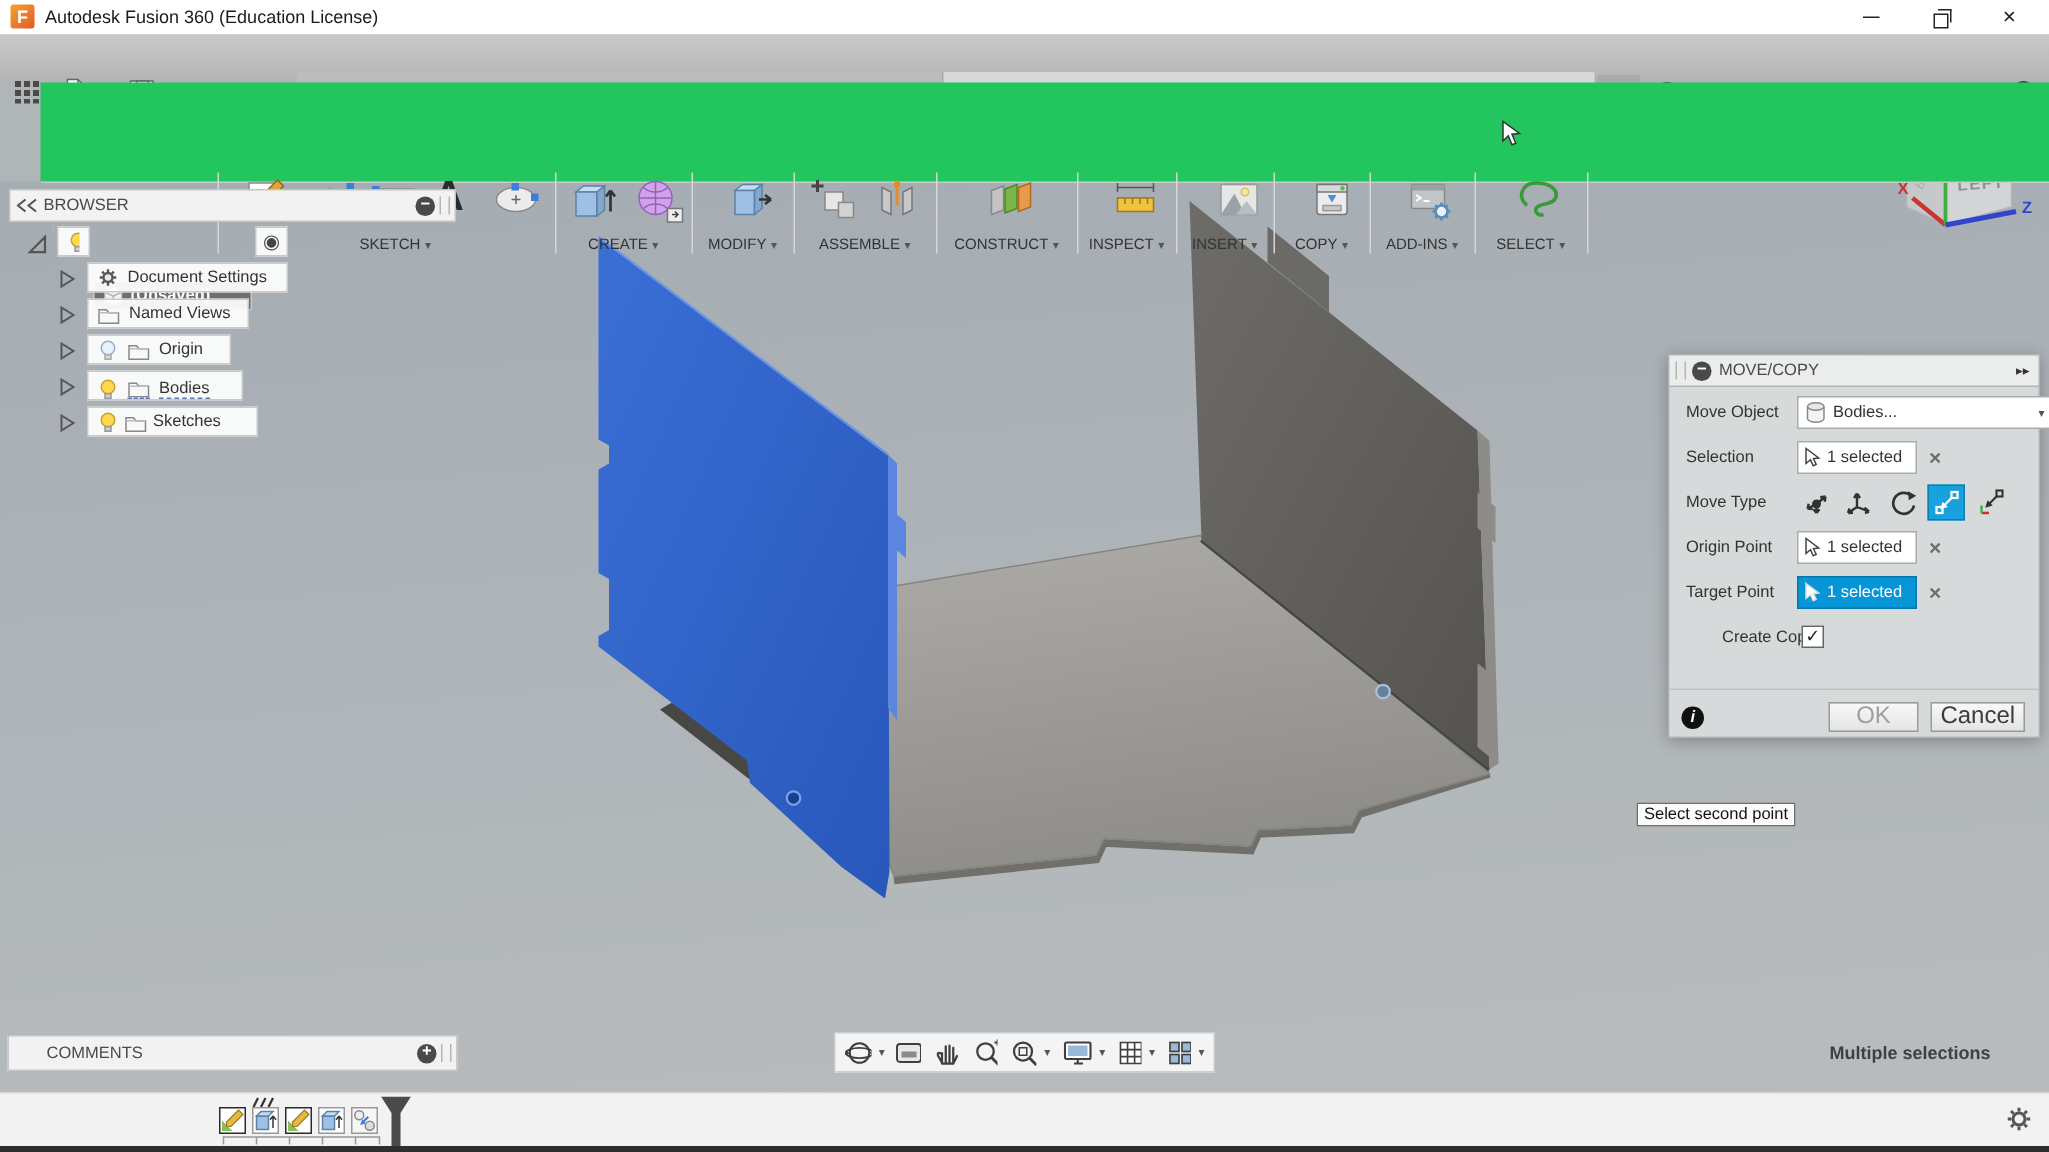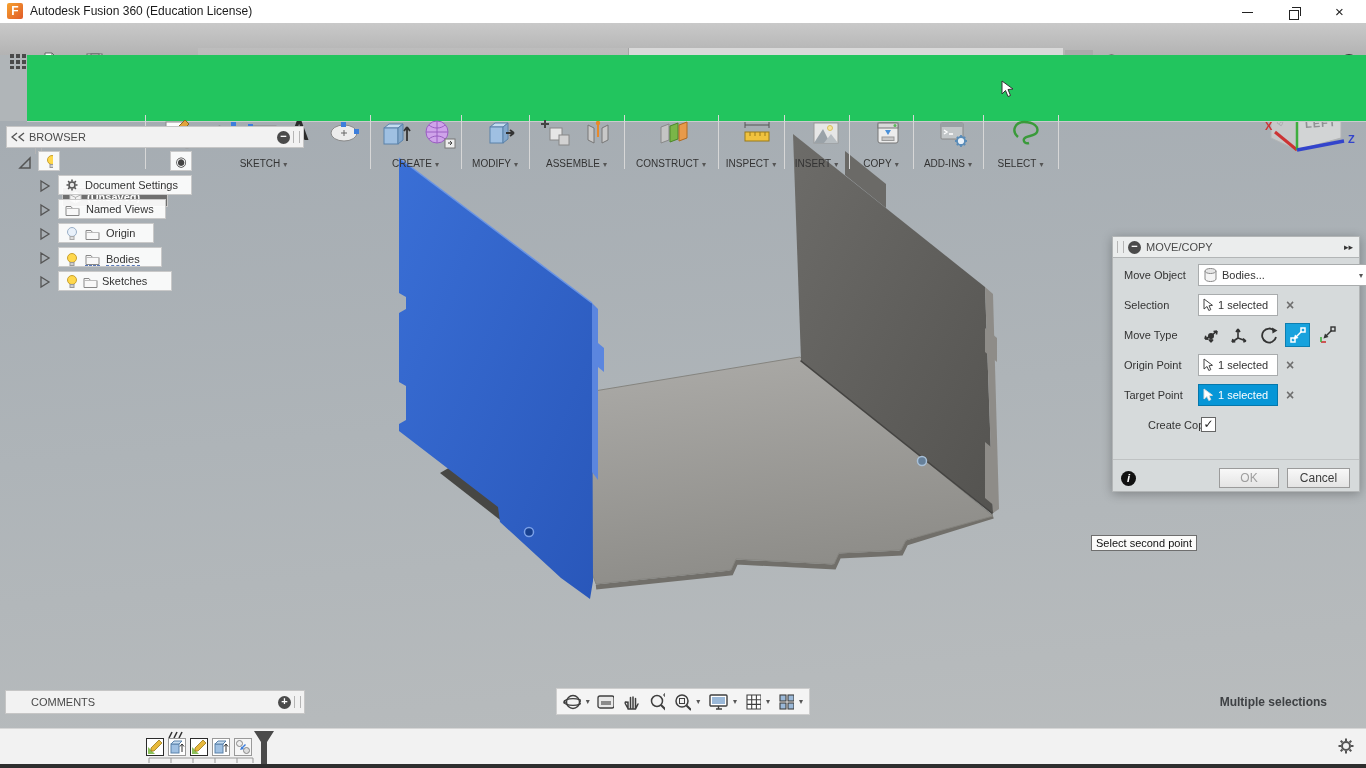--- a/index.html
+++ b/index.html
@@ -56,21 +56,21 @@
   #dlg-hdr{left:1112px;top:236px;width:248px;height:22px;background:#ebeded;border:1px solid #b2b5b6;
       box-sizing:border-box;display:flex;align-items:center;font-size:11px;color:#4a4a4a;}
   .dlg-lbl{font-size:11px;color:#333;}
   .dlg-field{background:#fff;border:1px solid #a9acad;height:22px;display:flex;align-items:center;
       font-size:11px;color:#333;box-sizing:border-box;padding:0 4px;gap:4px;}
   .dlg-field.bluef{background:#0696d7;border-color:#0577ab;color:#fff;}
   .xbtn{font-size:14px;font-weight:bold;color:#6e6e6e;}
   .mt-cell{width:25px;height:24px;display:flex;align-items:center;justify-content:center;}
   .mt-sel{background:#17a2dd;border:1px solid #0d7eb0;box-sizing:border-box;}
   .btn{background:linear-gradient(#f8f8f8,#e4e4e4);border:1px solid #9b9b9b;height:20px;
-      font-size:12px;display:flex;align-items:center;justify-content:center;box-sizing:border-box;}
+      font-size:16px;display:flex;align-items:center;justify-content:center;box-sizing:border-box;}
   
   #tooltip{left:1091px;top:535px;background:#fbfbfa;border:1px solid #6e6e6e;font-size:11px;color:#111;
       padding:1px 4px;}
   
   #navbar{left:556px;top:688px;width:254px;height:27px;background:#f4f4f4;border:1px solid #cecece;
       display:flex;align-items:center;box-sizing:border-box;padding:0 6px;gap:2px;}
   #status-sel{right:39px;top:695px;font-size:12px;font-weight:bold;color:#3e4144;}
   #comments-hdr{left:5px;top:690px;width:298px;height:22px;}
   #timeline{left:0;top:728px;width:1366px;height:40px;background:#f2f2f2;border-top:1px solid #d6d6d6;}
   #bottomstrip{left:0;top:764px;width:1366px;height:4px;background:#2e2e2e;}

